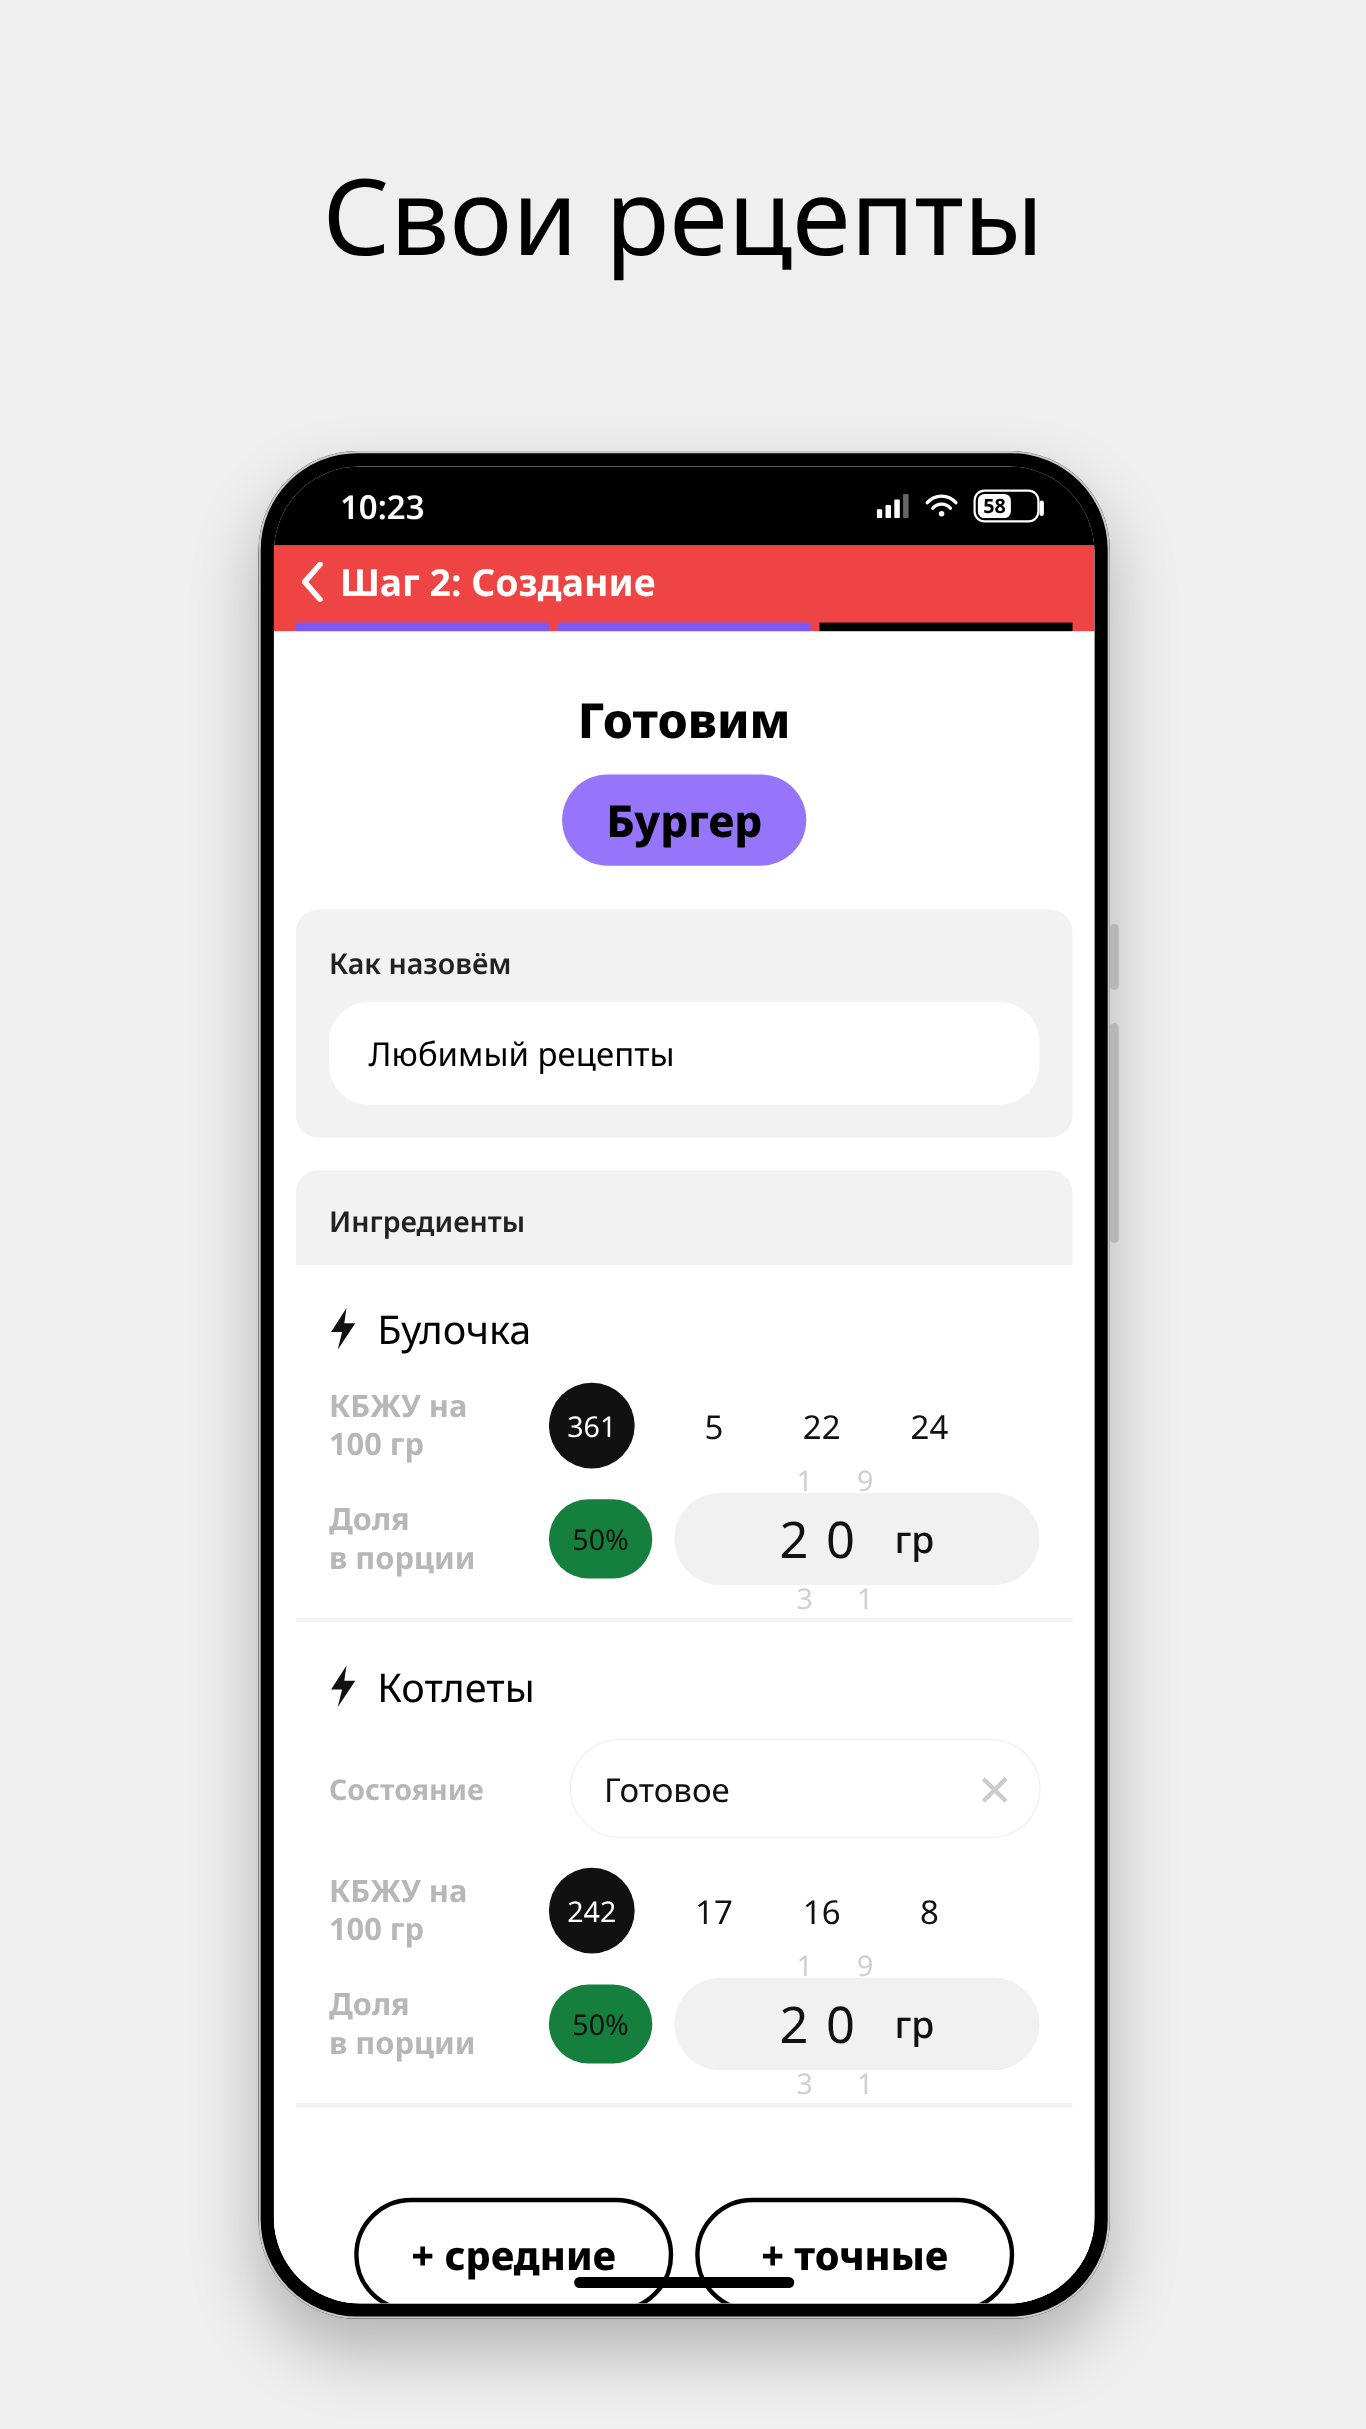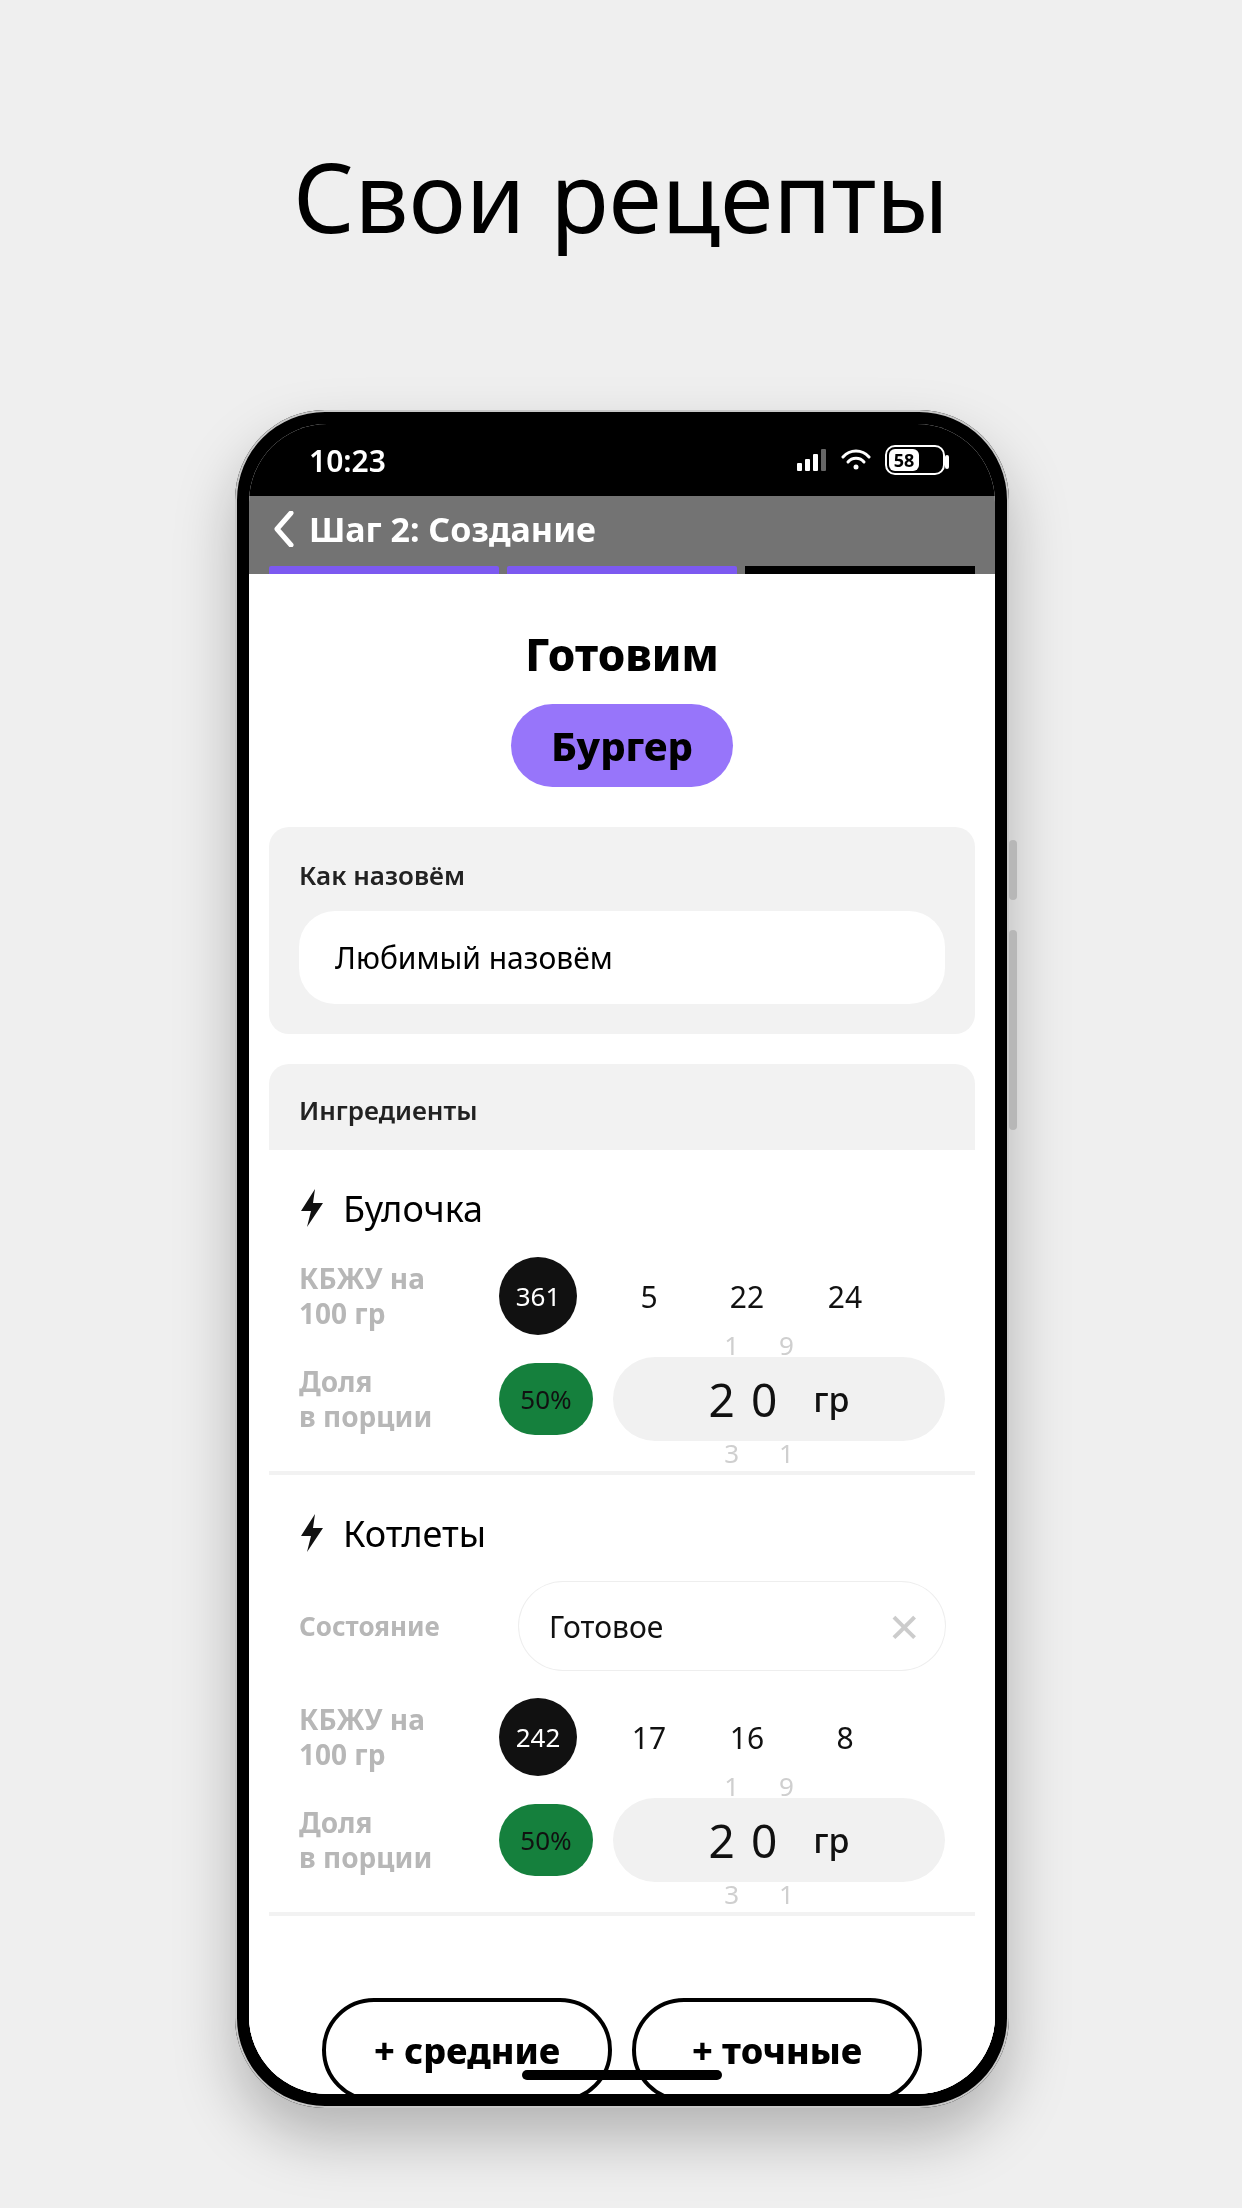--- a/index.html
+++ b/index.html
@@ -77,21 +77,21 @@
   }
   .battery-fill{
     background:#fff; border-radius:6px;
     height:100%; width:58%;
     display:flex; align-items:center; justify-content:center;
     color:#000; font-size:18px; font-weight:700;
   }
 
   
   .navhead {
-    background: #737373;
+    background: #ef4444;
     color: #fff;
     padding: 10px 20px 0 20px;
   }
   .navrow { display:flex; align-items:center; gap:10px; padding-bottom: 14px;}
   .back-ch { width:30px; height:44px; display:flex; align-items:center; justify-content:center;}
   .navtitle { font-size: 34px; font-weight:700; }
   .progress { display:flex; gap:8px; height:8px; }
   .progress > div { flex:1; background:#000; }
   .progress > div.active { background:#7c59f0; border-radius: 2px 2px 0 0;}
 
@@ -268,21 +268,21 @@
 
     <div class="content">
 
       <div class="toprow">
         <div class="cooking">Готовим</div>
         <div class="chip">Бургер</div>
       </div>
 
       <div class="card">
         <div class="card-label">Как назовём</div>
-        <div class="name-input">Любимый назовём</div>
+        <div class="name-input">Любимый рецепты</div>
       </div>
 
       <div class="section-head">Ингредиенты</div>
 
       <div class="ingredient">
         <div class="ing-title">
           <span class="bolt">
             <svg width="26" height="38" viewBox="0 0 26 38">
                 <path d="M16 0 L2 22 H12 L8 38 L24 14 H14 Z" fill="#111"></path>
               </svg>

